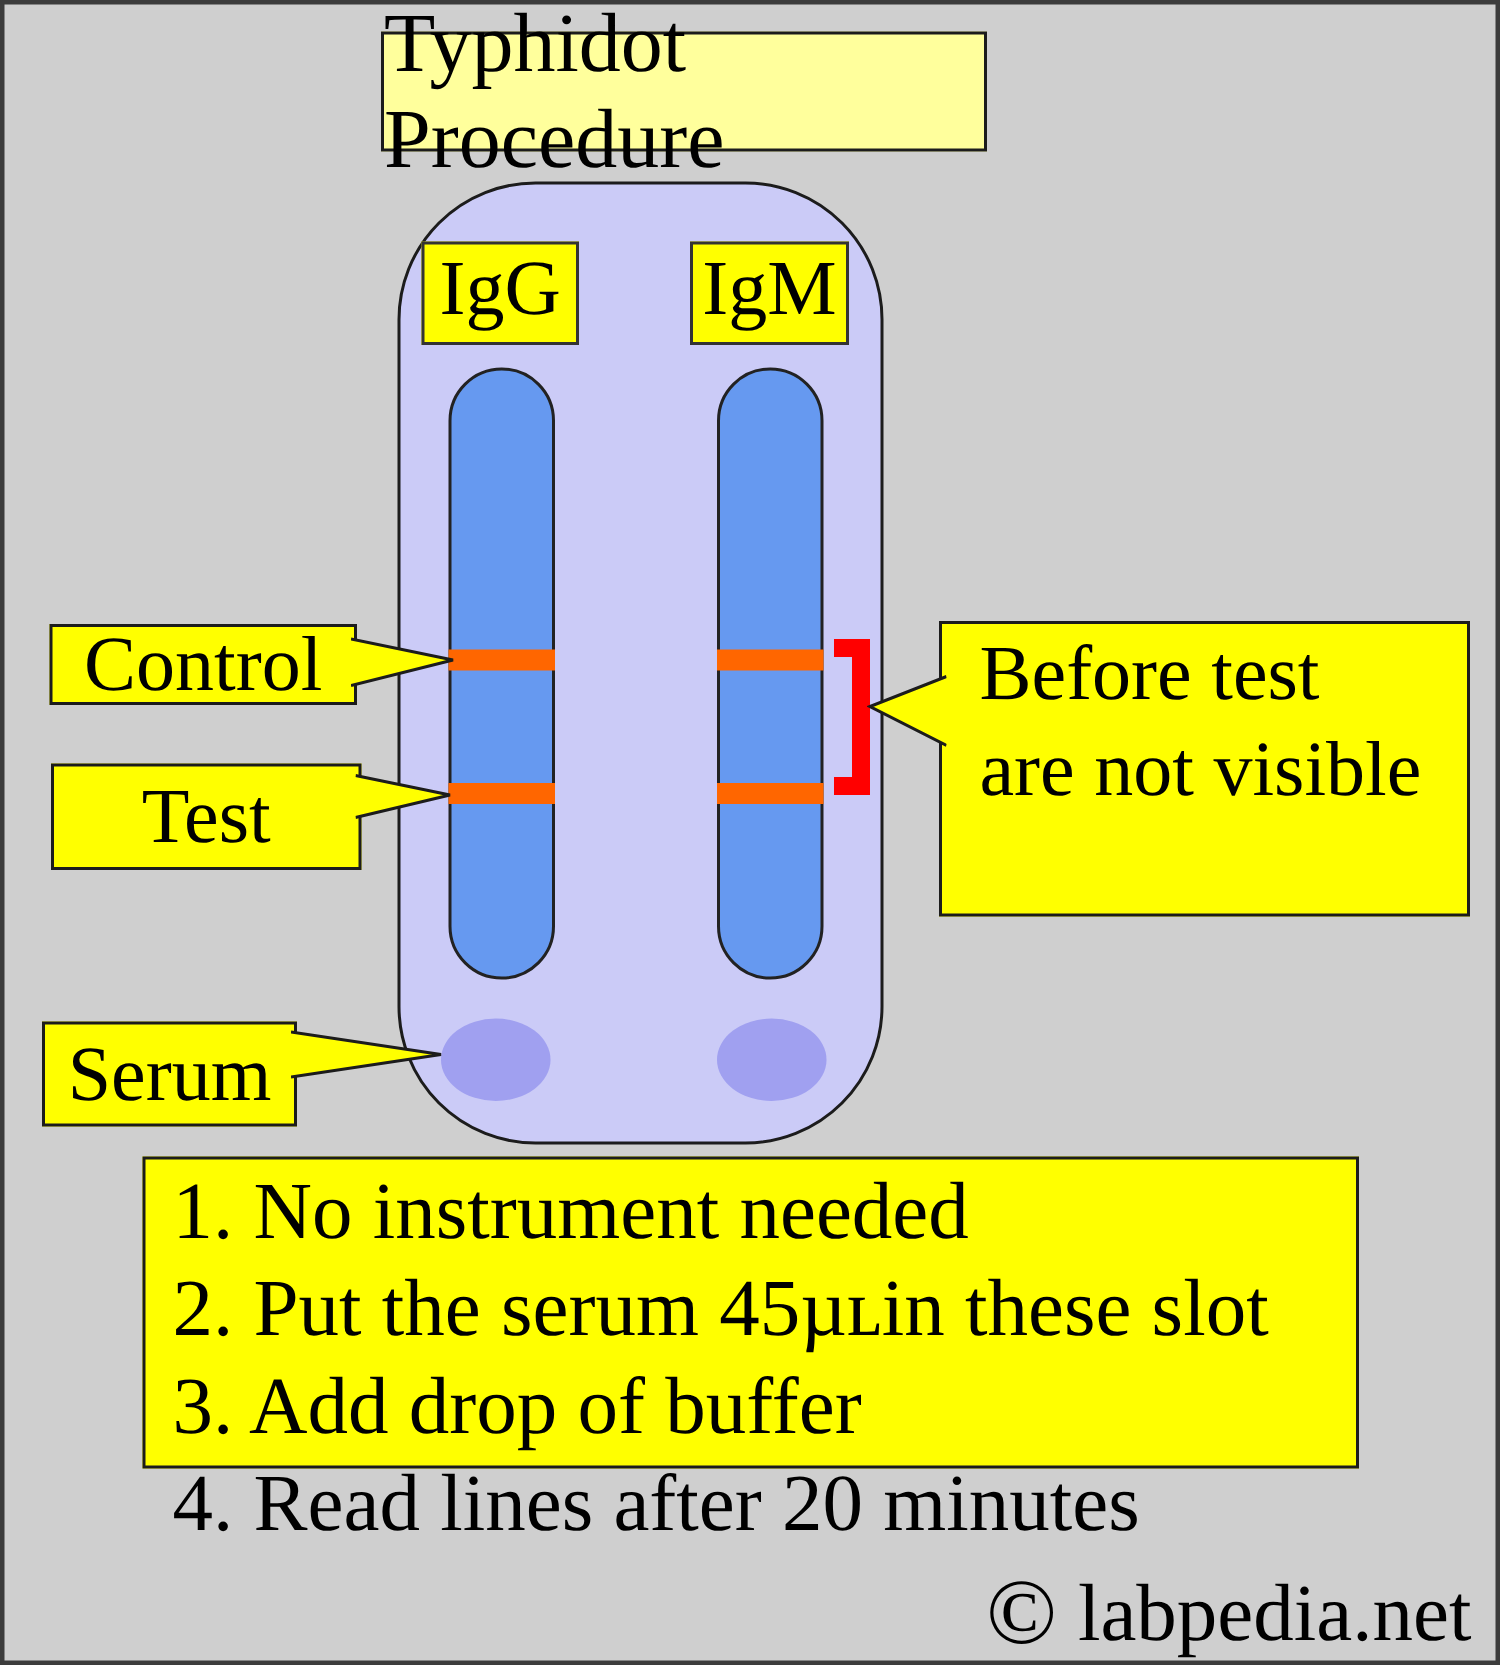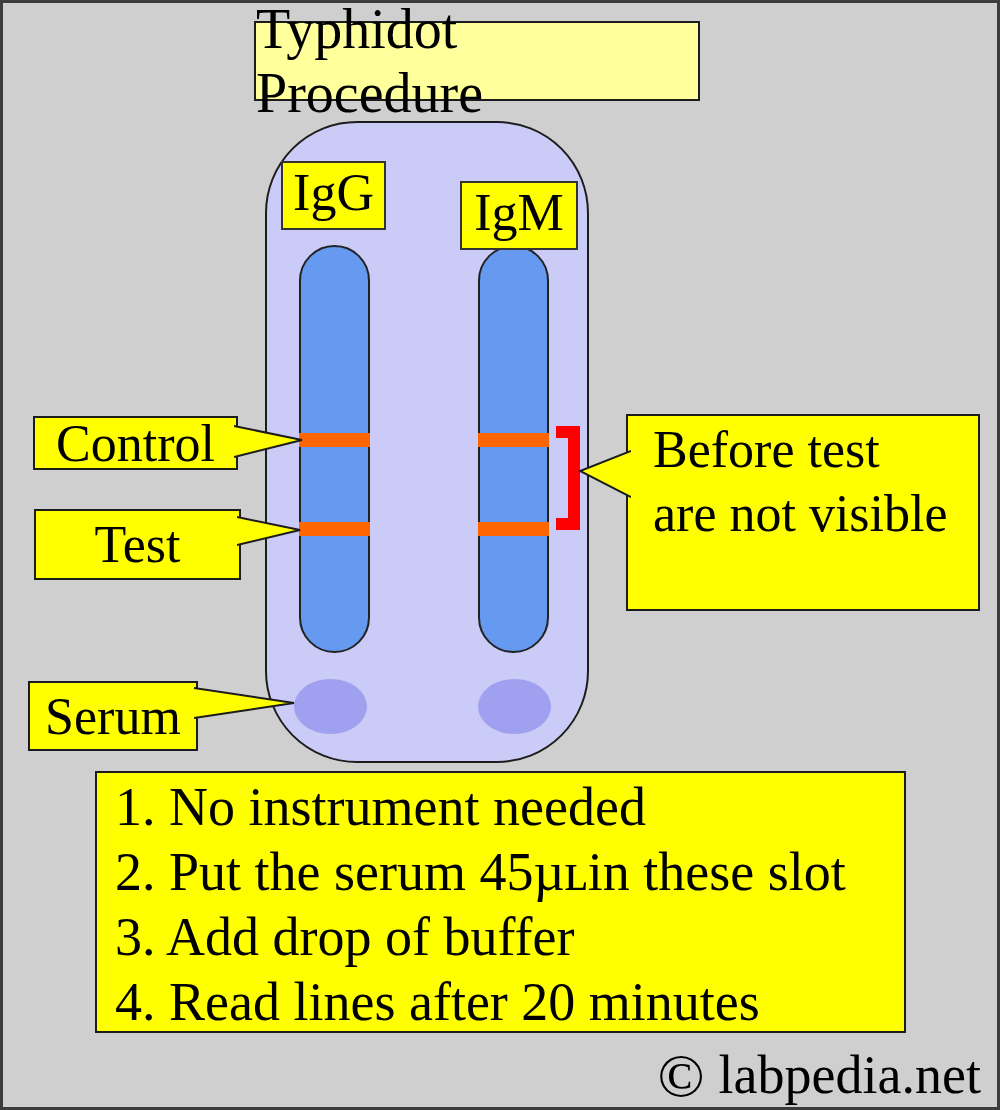--- a/index.html
+++ b/index.html
@@ -12,21 +12,21 @@
   body{font-family:"Liberation Serif","DejaVu Serif",serif;color:var(--text);}
   .stage{
     position:relative;width:1000px;height:1110px;box-sizing:border-box;
     background:var(--bg);border:3px solid var(--frame);overflow:hidden;
   }
   .ybox{
     position:absolute;box-sizing:border-box;background:var(--yellow);
     border:2px solid var(--border-dark);display:flex;align-items:center;justify-content:center;
   }
   .title-box{
-    left:251px;top:18px;width:446px;height:80px;background:var(--pale-yellow);
+    left:251px;top:18px;width:404px;height:80px;background:var(--pale-yellow);
     font-size:56px;
   }
   .cassette{
     position:absolute;left:262px;top:118px;width:324px;height:642px;box-sizing:border-box;
     background:var(--cassette);border:2px solid var(--border-dark);border-radius:92px;
   }
   .strip{
     position:absolute;top:242px;width:71px;height:408px;box-sizing:border-box;
     background:var(--strip-blue);border:2px solid #222;border-radius:36px;
   }
@@ -39,36 +39,36 @@
   .band.igm{left:475px;}
   .well{position:absolute;top:676px;width:73px;height:55px;border-radius:50%;background:var(--well-purple);}
   .well-igg{left:291px;}
   .well-igm{left:475px;}
   .col-label{
     position:absolute;top:158px;height:69px;background:var(--yellow);
     border:2px solid #333;box-sizing:border-box;z-index:2;
     display:flex;justify-content:center;font-size:52px;
   }
   .col-igg{left:278px;width:105px;}
-  .col-igm{left:457px;width:118px;margin-top:20px;}
+  .col-igm{left:457px;width:106px;}
   .callout{font-size:52px;z-index:4;}
   .co-control{left:30px;top:413px;width:205px;height:54px;}
   .co-test{left:31px;top:506px;width:207px;height:71px;justify-content:center;}
   .co-serum{left:25px;top:678px;width:170px;height:70px;}
   .pointer{position:absolute;z-index:5;}
   .bracket{
     position:absolute;left:553px;top:423px;width:24px;height:104px;box-sizing:border-box;
     border-style:solid;border-color:var(--bracket-red);border-width:12px 12px 12px 0;z-index:4;
   }
   .before-box{
     left:623px;top:411px;width:354px;height:197px;
     display:block;padding:2px 0 0 25px;font-size:52px;line-height:64px;z-index:4;
   }
   .instructions{
-    left:92px;top:768px;width:811px;height:262px;
+    left:92px;top:768px;width:811px;height:208px;
     display:block;padding:2px 0 0 18px;font-size:54px;line-height:65px;
   }
   .copyright{
     position:absolute;right:16px;top:1040px;height:64px;
     display:flex;align-items:center;gap:14px;font-size:54px;
   }
   .copyright .sym{font-size:62px;line-height:62px;}
 </style>
 </head>
 <body>

